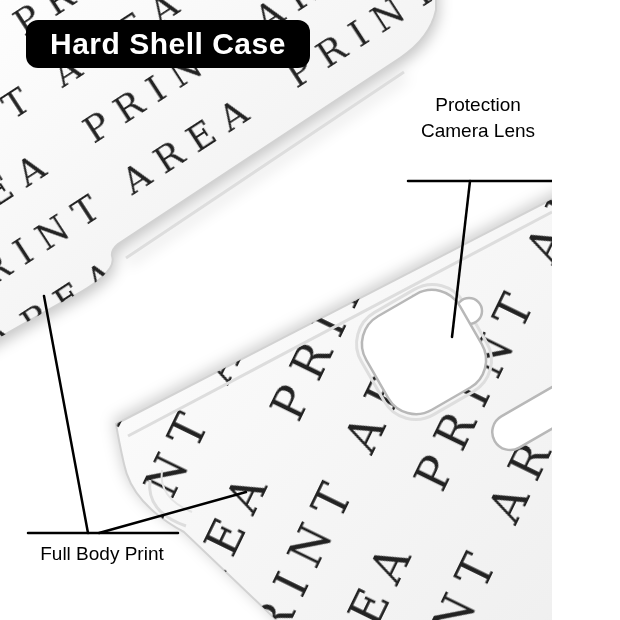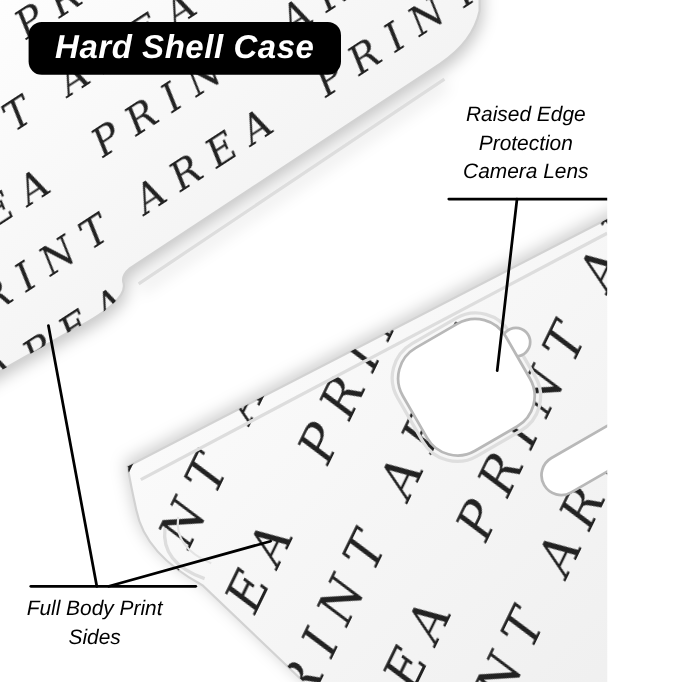--- a/index.html
+++ b/index.html
@@ -1,29 +1,29 @@
 <!DOCTYPE html>
 <html><head>
 <meta charset="utf-8">
 <style>
   * { margin:0; padding:0; box-sizing:border-box; }
   html,body { width:620px; height:620px; background:#ffffff; }
   body { font-family:"Liberation Sans", sans-serif; }
-  .stage { position:relative; width:552px; height:620px; overflow:hidden; background:#ffffff;font-style:italic; }
+  .stage { position:relative; width:552px; height:620px; overflow:hidden; background:#ffffff; }
   .stage > svg { position:absolute; left:0; top:0; }
   .badge {
     position:absolute; left:26px; top:20px;
     background:#000000; color:#ffffff;
     font-weight:700; font-size:30px; letter-spacing:.5px;
     padding:7px 24px; border-radius:12px;
     white-space:nowrap;
   }
   .ann { position:absolute; color:#000000; font-size:19px; line-height:26px; text-align:center; }
   .ann-camera { left:394px; top:92px; width:168px; }
-  .ann-print  { left:0;  top:541px; width:172px; }
+  .ann-print  { left:16px;  top:541px; width:172px; }
   .pt1 { font-family:"DejaVu Serif", serif; font-size:36px; letter-spacing:12px; fill:#222222; }
   .pt2 { font-family:"DejaVu Serif", serif; font-size:46px; letter-spacing:14px; fill:#222222; }
   .leader { stroke:#000000; stroke-width:2.5; stroke-linecap:round; }
   .case-edge { stroke:#d2d2d2; stroke-width:2; }
   .wall { stroke:#dddddd; stroke-width:3; fill:none; }
   .cut { fill:#ffffff; stroke:#b8b8b8; stroke-width:2.5; }
 </style>
 </head>
 <body>
 
@@ -74,23 +74,21 @@
     <line x1="408" y1="181" x2="554" y2="181" class="leader"></line>
     <line x1="470" y1="181" x2="452" y2="337" class="leader"></line>
     <line x1="28" y1="533" x2="178" y2="533" class="leader"></line>
     <line x1="88" y1="533" x2="44" y2="296" class="leader"></line>
     <line x1="99" y1="533" x2="246" y2="492" class="leader"></line>
   </svg>
 
   <div class="badge">Hard Shell Case</div>
 
   <div class="ann ann-camera">
-    <div>Raised Edge</div>
     <div>Protection</div>
     <div>Camera Lens</div>
   </div>
 
   <div class="ann ann-print">
     <div>Full Body Print</div>
-    <div>Sides</div>
   </div>
 
 </div>
 
 </body></html>

